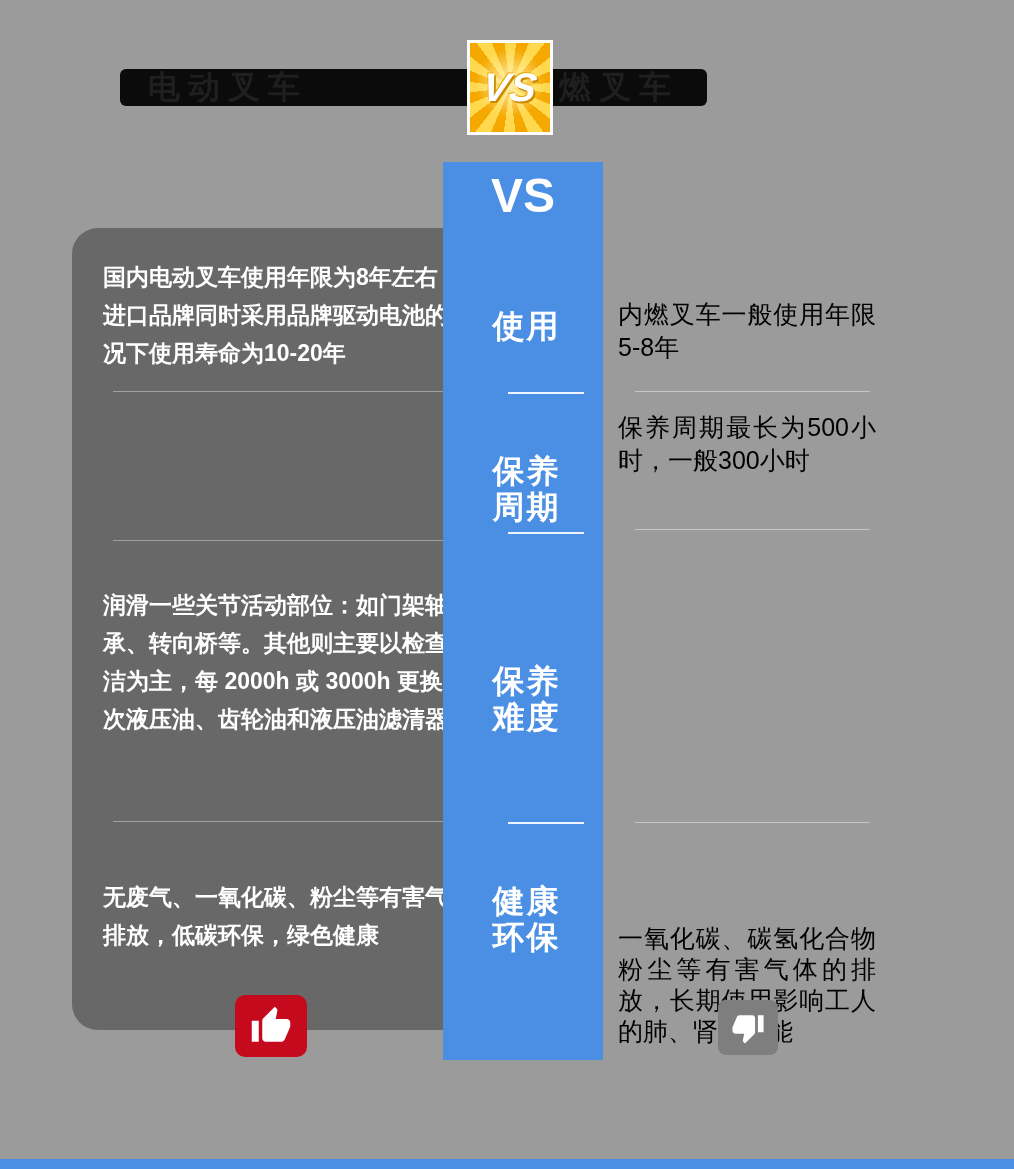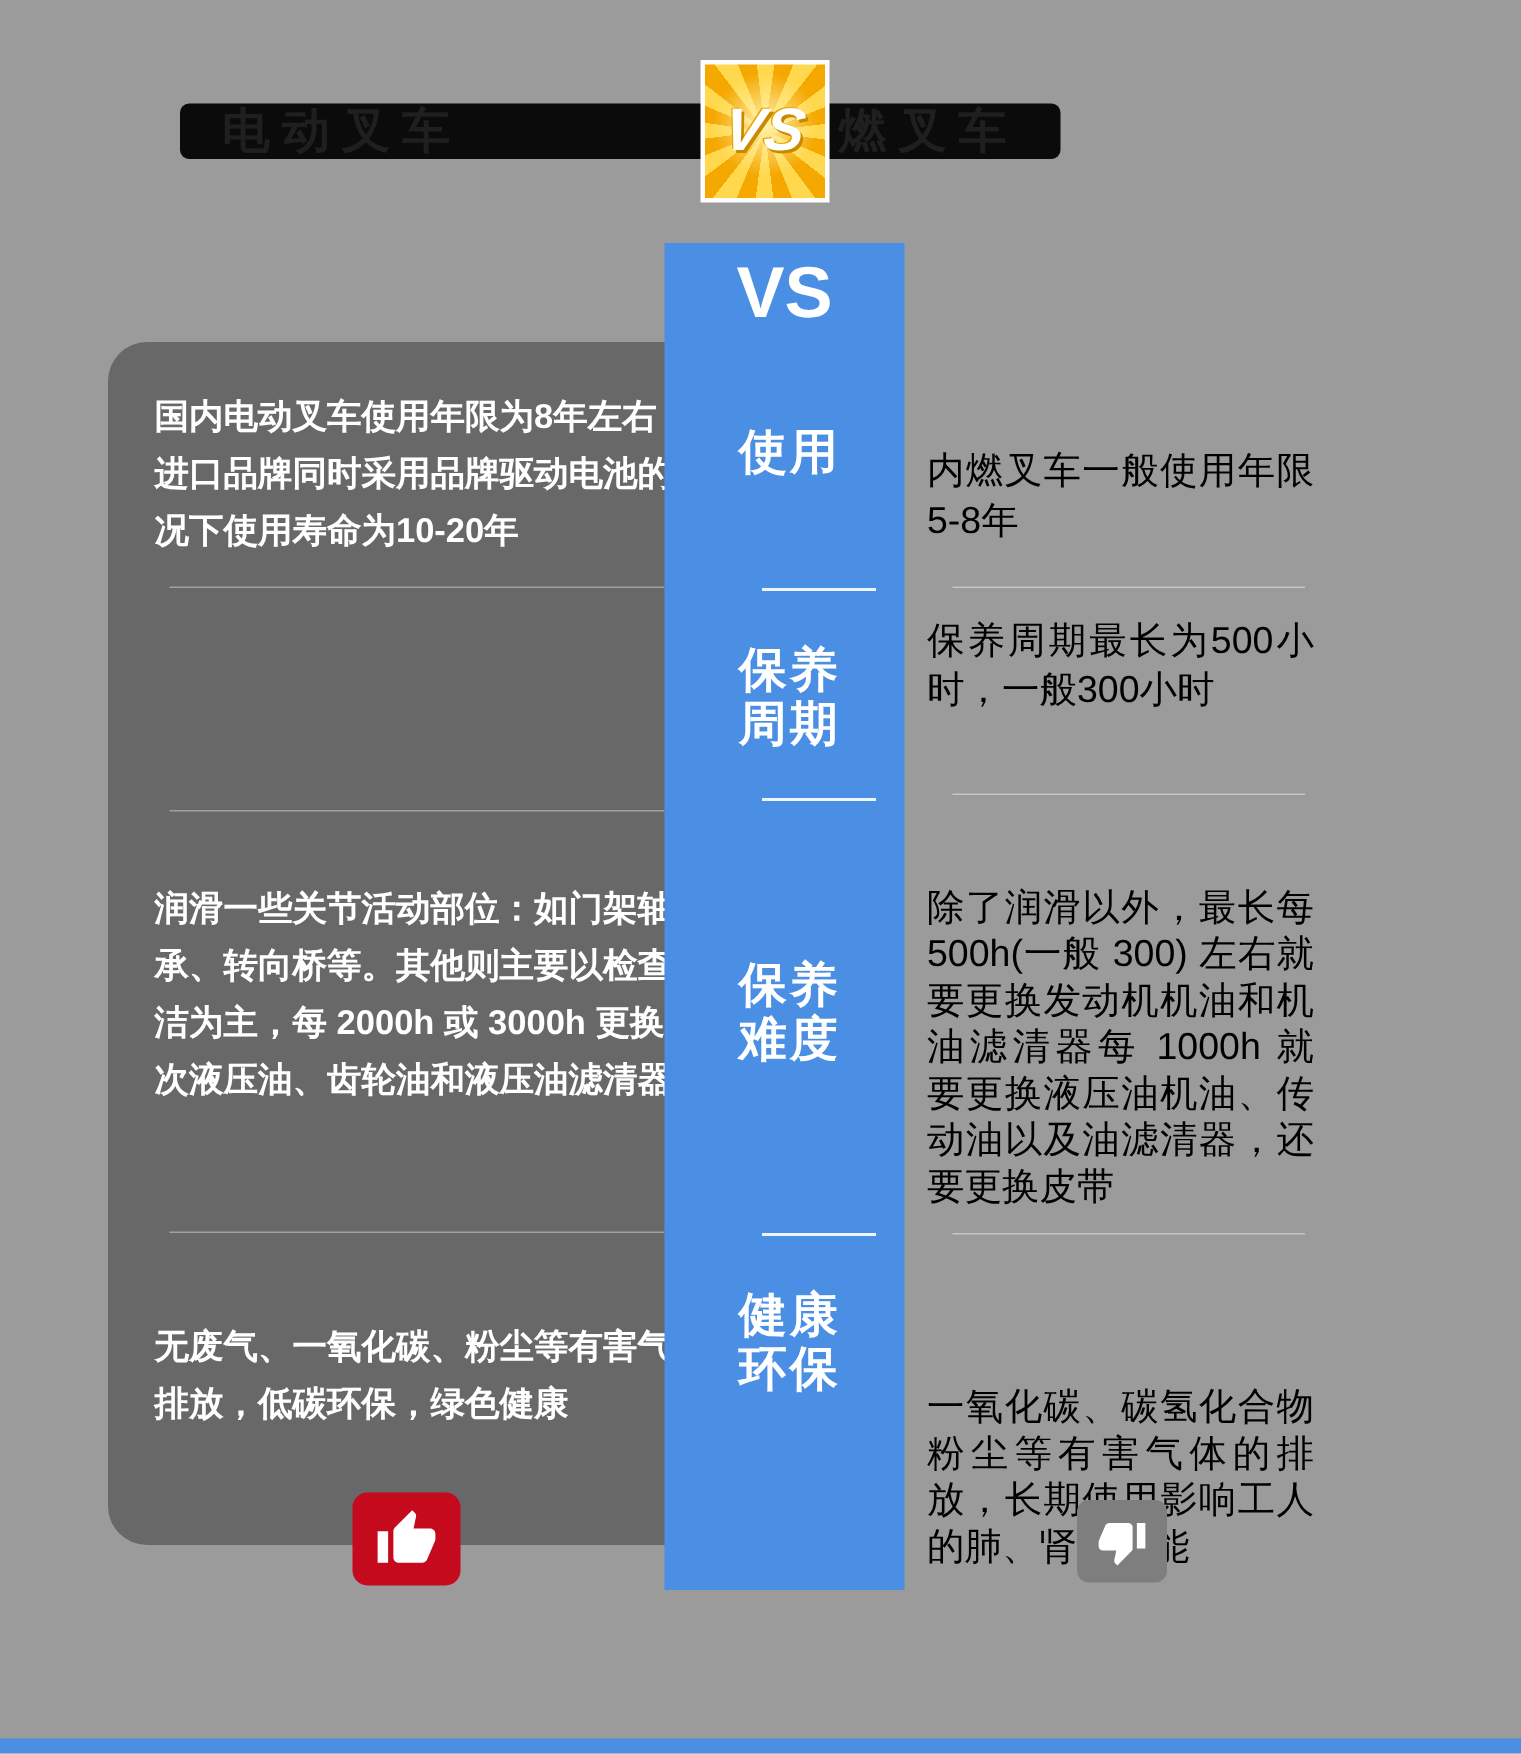--- a/index.html
+++ b/index.html
@@ -46,21 +46,21 @@
     background:#4a8fe4;z-index:2;
   }
   .vs-column-header{
     position:absolute;left:443px;top:168px;width:160px;
     text-align:center;color:#ffffff;font-size:48px;font-weight:bold;
     z-index:3;
   }
   .category{
     position:absolute;left:443px;width:167px;text-align:center;
     color:#ffffff;font-size:32px;font-weight:bold;line-height:36px;
-    letter-spacing:2px;z-index:3;
+    letter-spacing:2px;z-index:3;margin-top:25px;
   }
   .category span{display:block;}
   .cat-0{top:283px;} .cat-1{top:428px;} .cat-2{top:638px;} .cat-3{top:858px;}
   .col-divider{
     position:absolute;left:508px;width:76px;height:2px;
     background:rgba(255,255,255,.9);z-index:3;
   }
   .cd-0{top:392px;} .cd-1{top:532px;} .cd-2{top:822px;}
   
   .electric-panel{
@@ -152,21 +152,20 @@
   </div>
 
   <div class="col-divider cd-0"></div>
   <div class="col-divider cd-1"></div>
   <div class="col-divider cd-2"></div>
 
   <div class="c-text c-0">内燃叉车一般使用年限5-8年</div>
   <div class="c-divider cdv-0"></div>
   <div class="c-text c-1">保养周期最长为500小时，一般300小时</div>
   <div class="c-divider cdv-1"></div>
-  <div class="c-text c-2">除了润滑以外，最长每 500h(一般 300) 左右就要更换发动机机油和机油滤清器每 1000h 就要更换液压油机油、传动油以及油滤清器，还要更换皮带</div>
   <div class="c-divider cdv-2"></div>
   <div class="c-text c-3">一氧化碳、碳氢化合物粉尘等有害气体的排放，长期使用影响工人的肺、肾等功能</div>
 
   <div class="thumb-up-badge">
     <svg width="42" height="42" viewBox="0 0 24 24">
       <path fill="#ffffff" d="M1 21h4V9H1v12zM23 10c0-1.1-.9-2-2-2h-6.31l.95-4.57.03-.32c0-.41-.17-.79-.44-1.06L14.17 1 7.59 7.59C7.22 7.95 7 8.45 7 9v10c0 1.1.9 2 2 2h9c.83 0 1.54-.5 1.84-1.22l3.02-7.05c.09-.23.14-.47.14-.73v-2z"></path>
     </svg>
   </div>
   <div class="thumb-down-badge">
     <svg width="34" height="34" viewBox="0 0 24 24">

